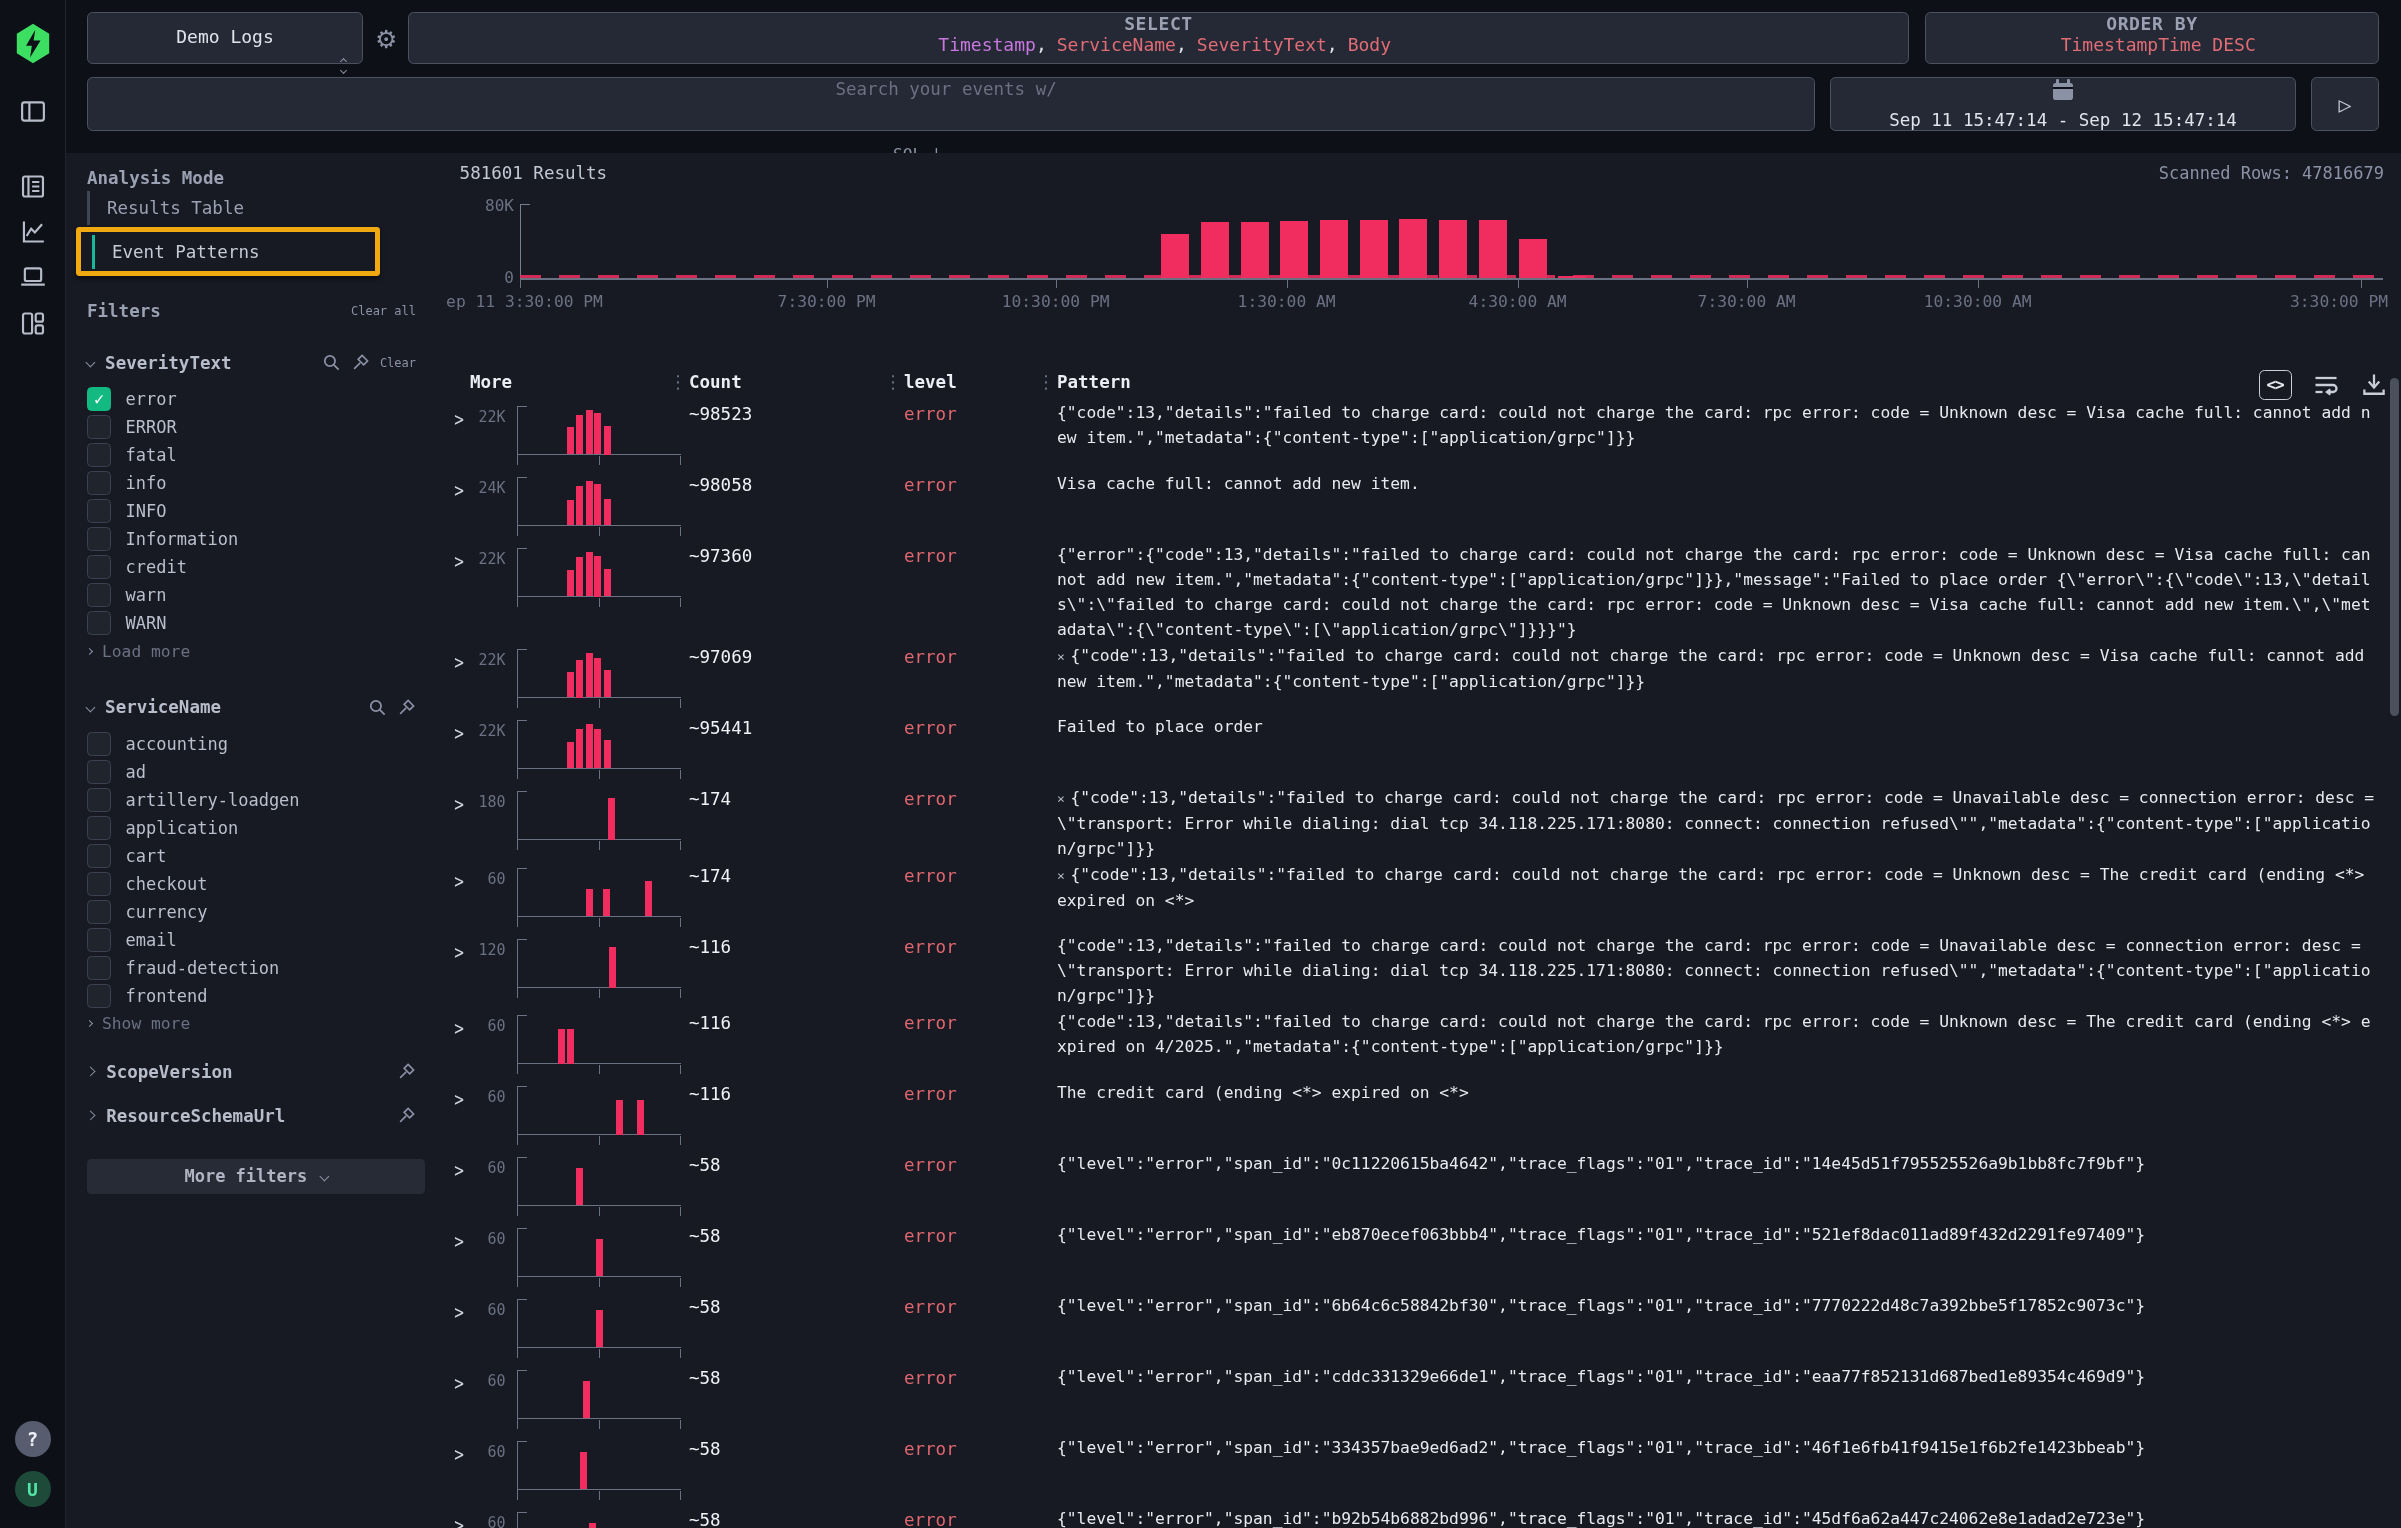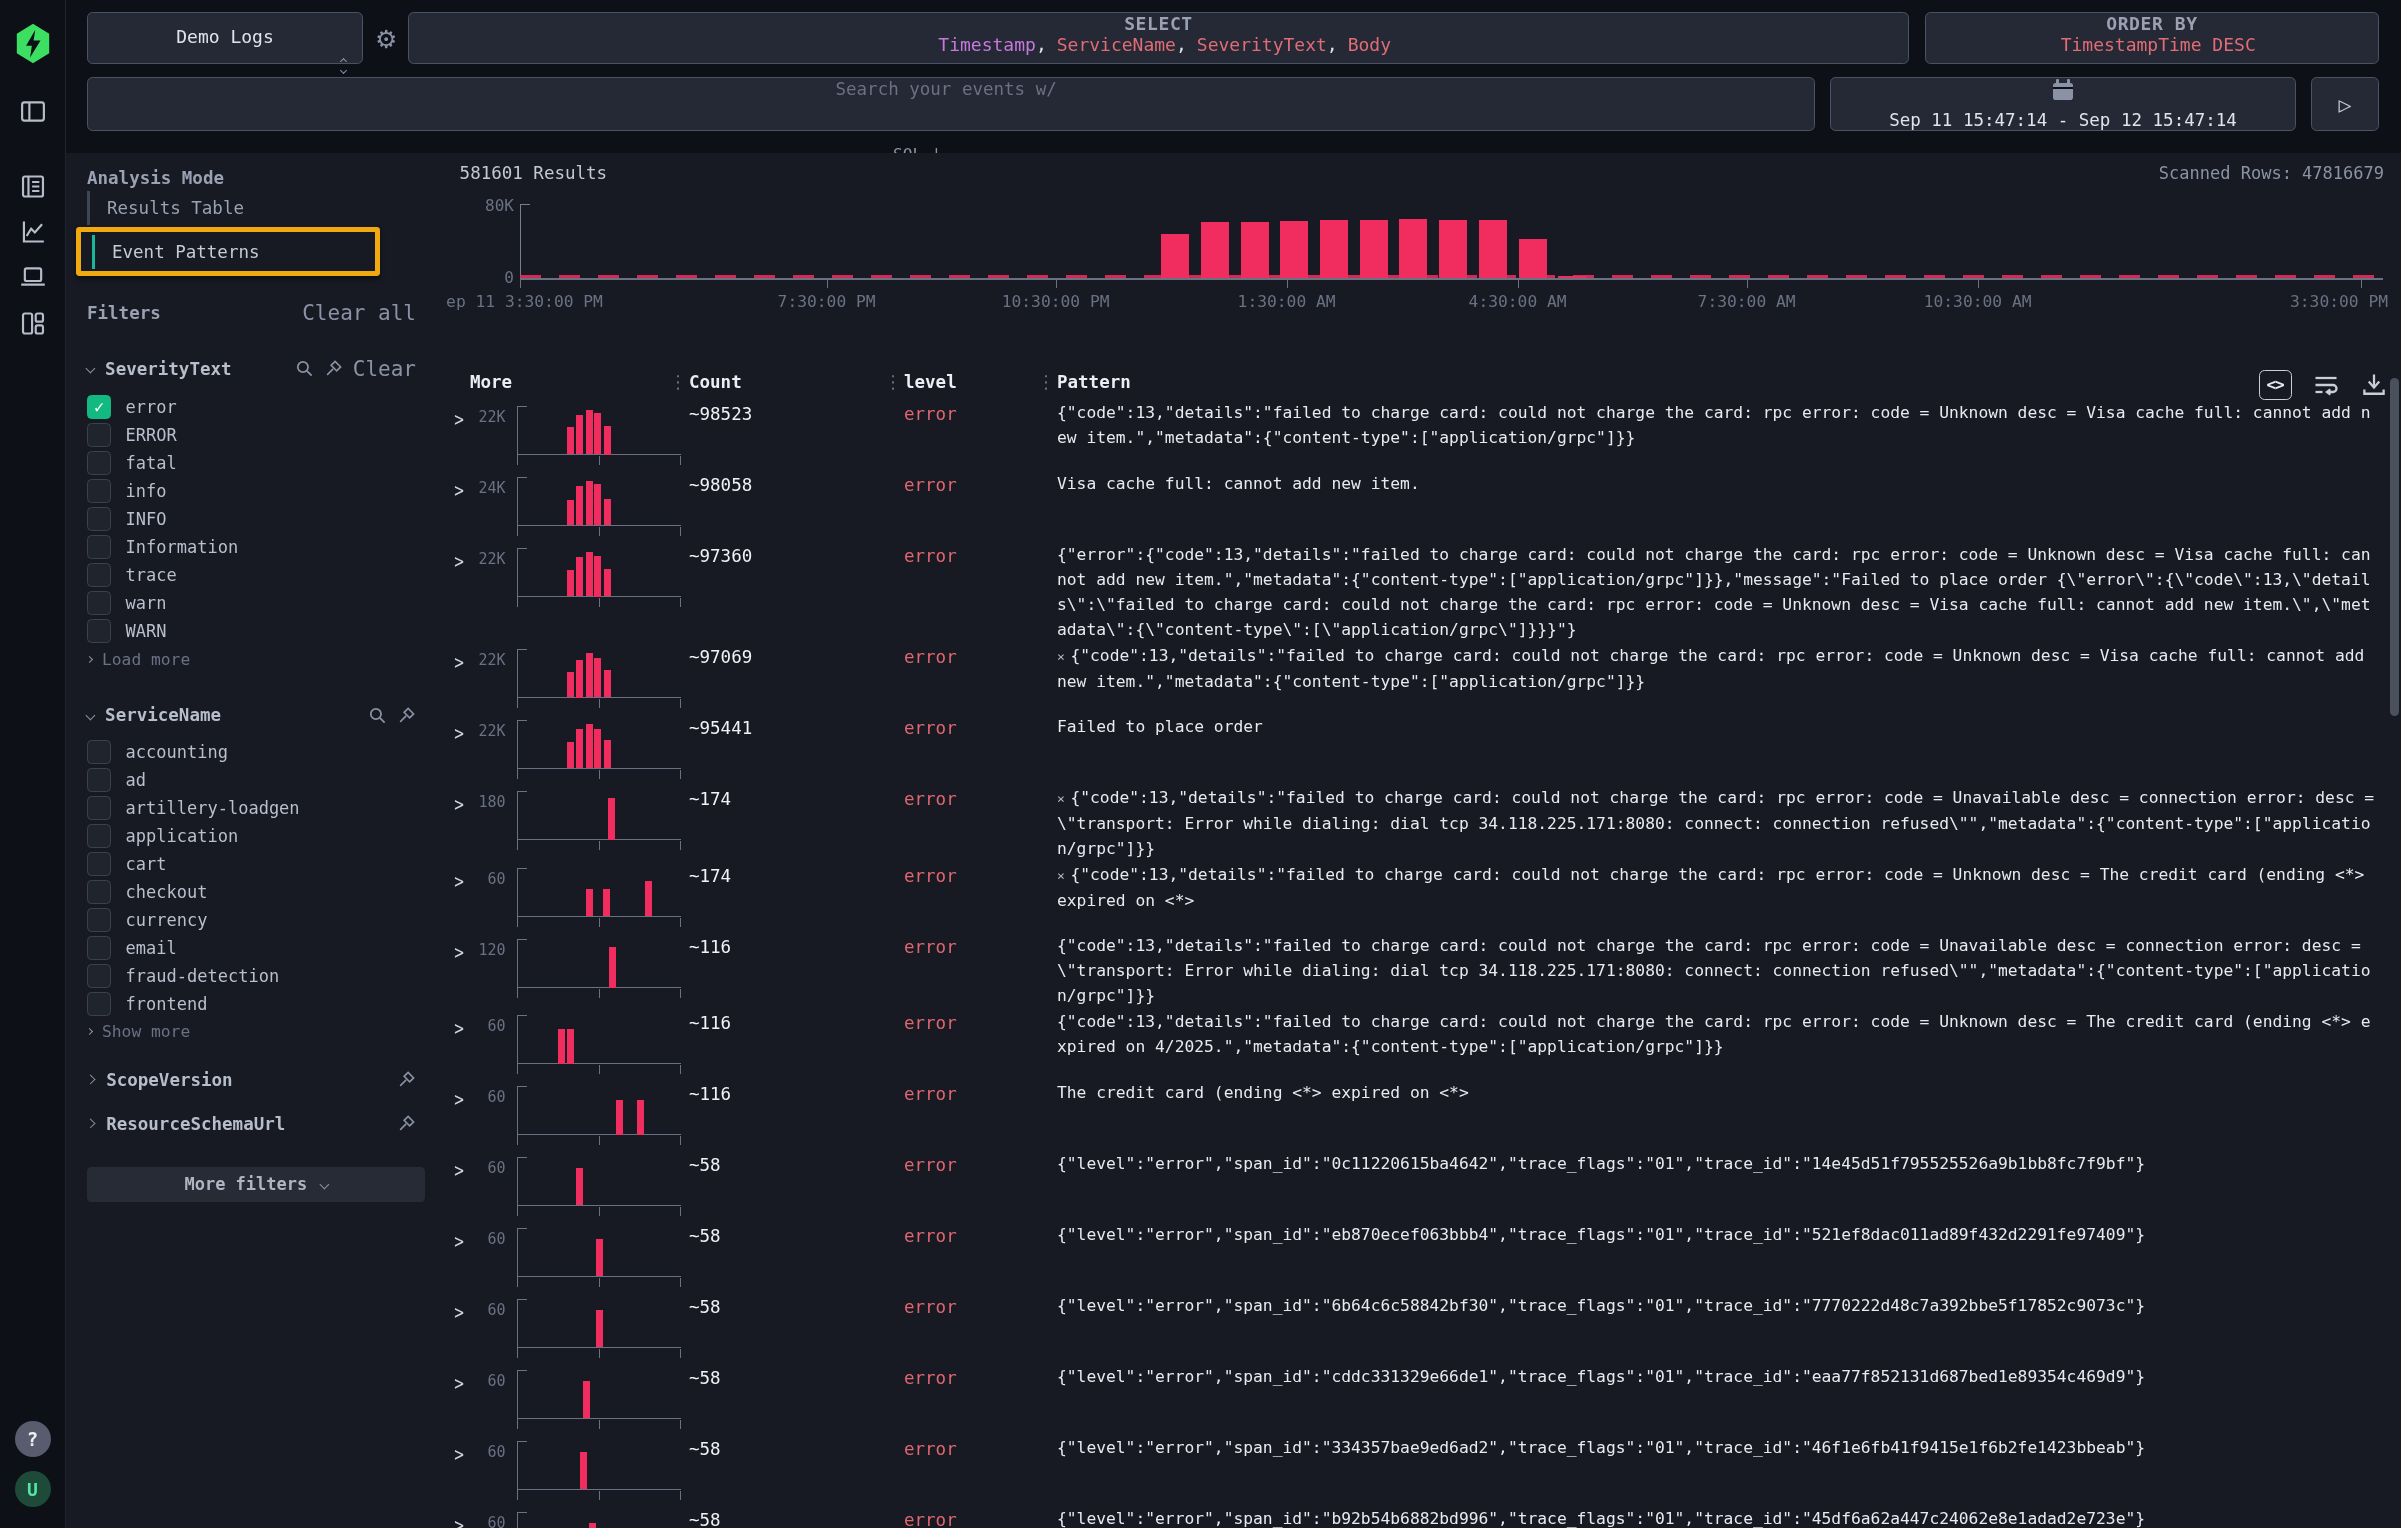--- a/index.html
+++ b/index.html
@@ -54,21 +54,21 @@
   .fpanel { position:absolute; left:66px; top:153px; bottom:0; width:378px; background:#171a23;
     padding:14.6px 0 0 21px; font-size:17px; }
   .fp-title { color:#9aa1b2; font-weight:bold; font-size:17.5px; }
   .mode-item { display:flex; align-items:center; height:34px; border-left:3.4px solid #3f4654;
     padding-left:17px; color:#9aa1b2; font-size:17.5px; margin-top:3.4px; cursor:pointer; }
   .mode-item.active { border-left-color:#17b99a; color:#c6cbd6; }
   .hl-wrap { position:relative; display:block; width:304px; margin-left:-11.3px; padding:2.3px 0 2.3px 11.3px;
     border:5.6px solid #f0a90f; border-radius:3.4px; margin-top:2.3px; box-shadow:0 2.3px 5.6px rgba(0,0,0,.45); }
   .filters-head { display:flex; justify-content:space-between; align-items:center; margin-top:25px;
     padding-right:28px; }
-  .link-dim { color:#8b92a5; font-size:21px; cursor:pointer; }
+  .link-dim { color:#8b92a5; font-size:12px; cursor:pointer; }
   .sect-head { display:flex; align-items:center; gap:11.3px; margin-top:32px; padding-right:28px; }
   .sect-title { color:#b7bdca; font-weight:bold; font-size:17.5px; }
   .sect-icons { margin-left:auto; display:flex; align-items:center; gap:10px; }
   .filt-list { margin-top:12.4px; }
   .filt-opt { display:flex; align-items:center; gap:14.6px; height:28px; cursor:pointer; }
   .cb { width:24px; height:24px; border-radius:4.5px; border:1.1px solid #3a4150; background:#20242d;
     display:flex; align-items:center; justify-content:center; flex:none; }
   .cb.checked { background:#12b981; border-color:#12b981; color:#fff; font-size:17px; font-weight:bold; }
   .filt-lbl { color:#b9bfcc; font-size:17px; }
   .more-link { display:flex; align-items:center; gap:10px; color:#6a7183; font-size:16.3px;
@@ -271,21 +271,21 @@
       <div class="filt-opt">
         <span class="cb"></span>
         <span class="filt-lbl">INFO</span>
       </div>
       <div class="filt-opt">
         <span class="cb"></span>
         <span class="filt-lbl">Information</span>
       </div>
       <div class="filt-opt">
         <span class="cb"></span>
-        <span class="filt-lbl">trace</span>
+        <span class="filt-lbl">credit</span>
       </div>
       <div class="filt-opt">
         <span class="cb"></span>
         <span class="filt-lbl">warn</span>
       </div>
       <div class="filt-opt">
         <span class="cb"></span>
         <span class="filt-lbl">WARN</span>
       </div>
     </div>

